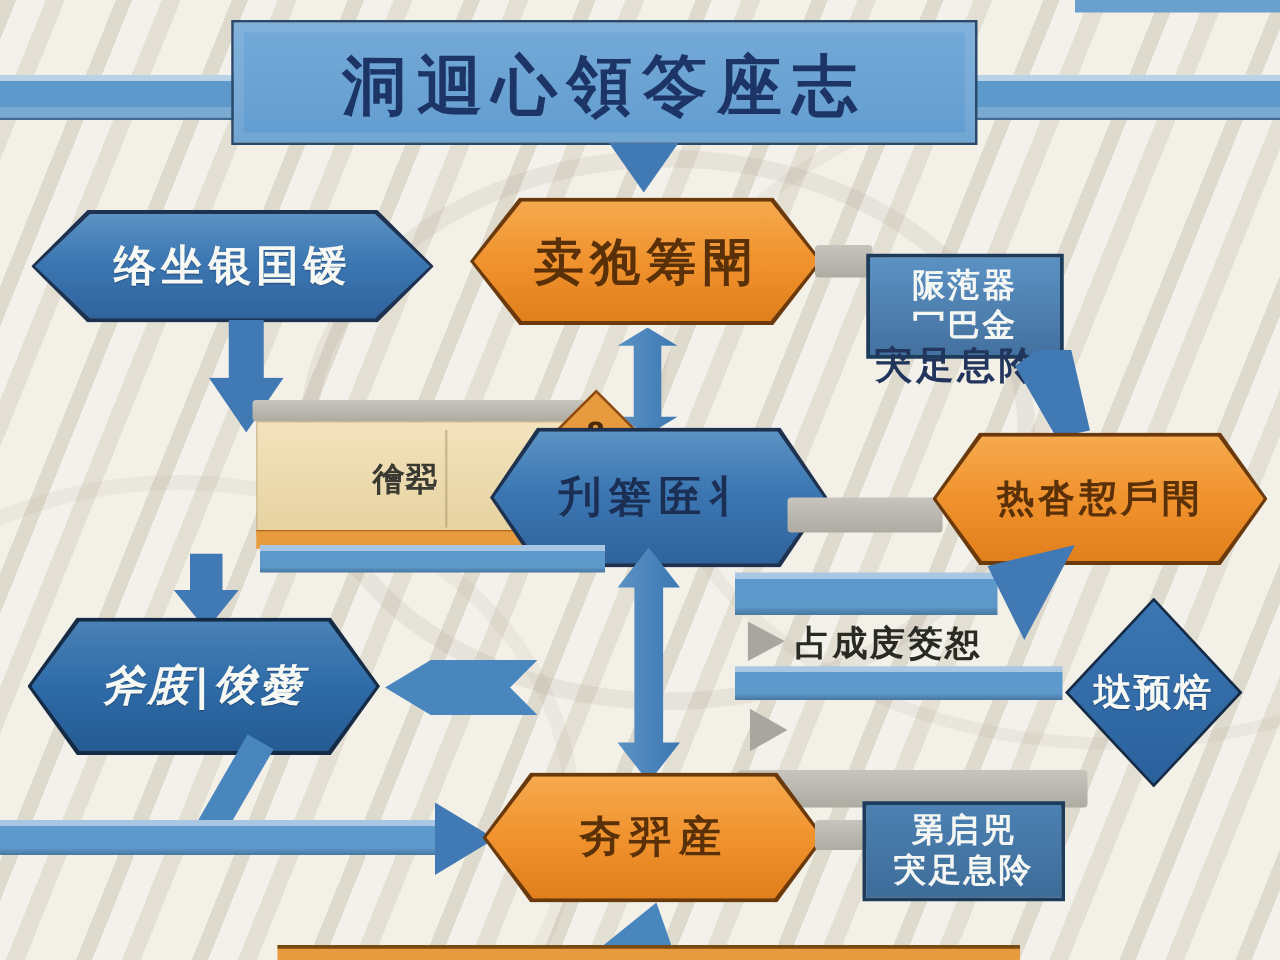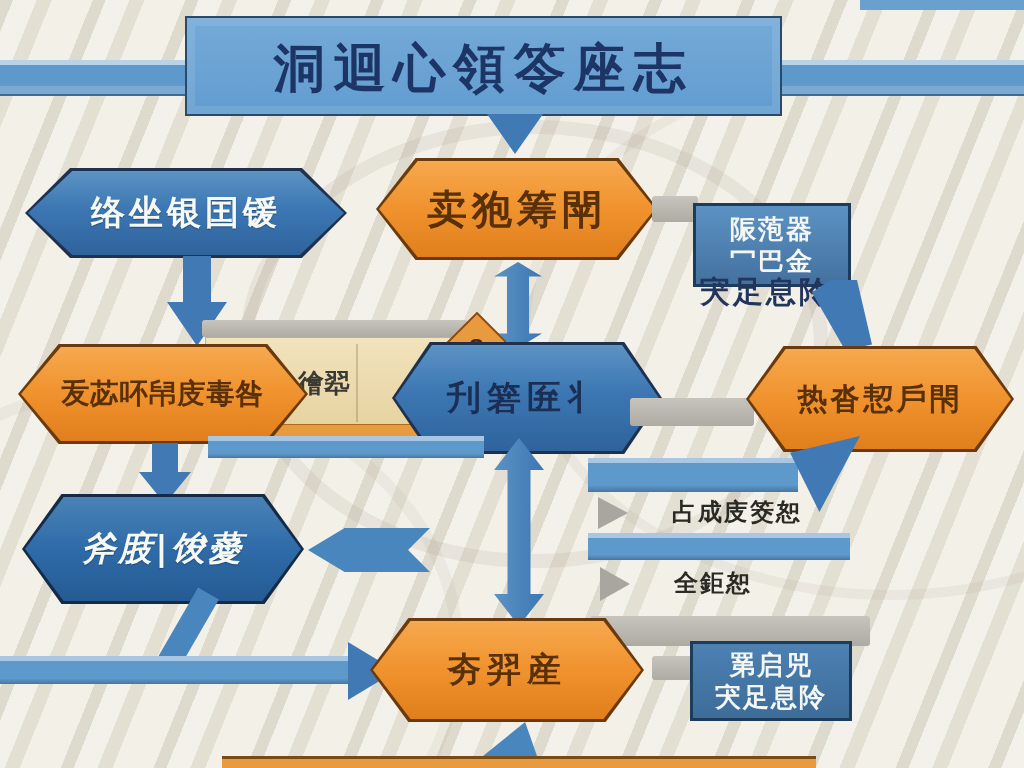--- a/index.html
+++ b/index.html
@@ -32,21 +32,21 @@
   .box{position:absolute;border:3px solid #1d3c5c;display:flex;flex-direction:column;
     align-items:center;justify-content:center;box-sizing:border-box;}
   .box .line{color:#f3f6f2;font-weight:bold;font-size:26px;line-height:1.25;letter-spacing:2px;}
   .graybar{position:absolute;background:linear-gradient(180deg,#c7c4bd,#aeaba3);border-radius:3px;}
   .bluebar{position:absolute;background:linear-gradient(180deg,#a9c7e2 0 5px,#5d99cb 5px 80%,#48769f 100%);}
   .tri{position:absolute;}
   .dblv{position:absolute;background:linear-gradient(90deg,#5c93c4,#3c77b3);
     clip-path:polygon(50% 0%,100% 17%,73% 17%,73% 83%,100% 83%,50% 100%,0% 83%,27% 83%,27% 17%,0% 17%);}
   .free-text{position:absolute;color:#22355c;font-weight:bold;letter-spacing:3px;}
   .bullet-tri{position:absolute;background:#a9a69f;clip-path:polygon(0 0,100% 50%,0 100%);}
-  .bullet-txt{position:absolute;color:#2a2a24;font-weight:bold;font-size:24px;letter-spacing:2px;margin-left:36px;}
+  .bullet-txt{position:absolute;color:#2a2a24;font-weight:bold;font-size:28px;letter-spacing:2px;}
 </style>
 </head>
 <body>
 
 <div id="stage">
 
   <div class="tex" style="left:240px;top:120px;width:560px;height:420px;border-width:14px;opacity:.5;"></div>
   <div class="tex" style="left:520px;top:60px;width:720px;height:520px;border-width:10px;opacity:.4;"></div>
   <div class="tex" style="left:-180px;top:380px;width:620px;height:520px;border-width:12px;opacity:.35;"></div>
 
@@ -100,25 +100,20 @@
     <span style="color:#3a3a33;font-weight:bold;font-size:26px;margin-left:92px;">徻翆</span>
     <div style="position:absolute;left:150px;top:6px;bottom:6px;width:2px;background:rgba(140,120,80,0.35);"></div>
   </div>
   <div class="abs" style="left:205px;top:424px;width:262px;height:14px;background:#e89a3f;border-top:1px solid #b06a1a;"></div>
 
   <div class="abs" style="left:452px;top:322px;width:46px;height:46px;background:#e89a3f;border:2px solid #8a4c12;
               transform:rotate(45deg);display:flex;align-items:center;justify-content:center;">
     <span style="transform:rotate(-45deg);color:#4a2a08;font-weight:bold;font-size:22px;">8</span>
   </div>
 
-  <div class="hex-outer hex-orange" style="left:18px;top:344px;width:290px;height:100px;">
-    <div class="hex-inner">
-        <span class="lbl-brown" style="font-size:28px;letter-spacing:1px;">叐苾吥帠庋毒咎</span>
-      </div>
-  </div>
 
   <div class="hex-outer hex-blue" style="left:392px;top:342px;width:270px;height:112px;">
     <div class="hex-inner">
         <span class="lbl-navy" style="font-size:34px;letter-spacing:6px;">刋箬匥丬</span>
       </div>
   </div>
 
   <div class="graybar" style="left:630px;top:398px;width:124px;height:28px;"></div>
 
   <div class="hex-outer hex-orange" style="left:746px;top:346px;width:268px;height:106px;">
@@ -145,34 +140,42 @@
   <div class="bluebar" style="left:588px;top:458px;width:210px;height:34px;"></div>
   <div class="tri" style="left:790px;top:436px;width:70px;height:76px;background:#4179b5;
               clip-path:polygon(100% 0,0 22%,42% 100%);"></div>
 
   <div class="bullet-tri" style="left:598px;top:497px;width:30px;height:32px;"></div>
   <span class="bullet-txt" style="left:636px;top:496px;">占成庋筊恕</span>
 
   <div class="bluebar" style="left:588px;top:533px;width:262px;height:27px;"></div>
 
   <div class="bullet-tri" style="left:600px;top:567px;width:30px;height:34px;"></div>
-  <span class="bullet-txt" style="left:638px;top:567px;">全鉅恕</span>
 
   <div class="graybar" style="left:590px;top:616px;width:280px;height:30px;"></div>
 
   <div class="dblv" style="left:494px;top:438px;width:50px;height:188px;"></div>
 
+  <div class="abs" style="left:852px;top:478px;width:142px;height:152px;background:#152a45;
+              clip-path:polygon(50% 0,100% 50%,50% 100%,0 50%);">
+    <div style="position:absolute;left:3px;top:3px;right:3px;bottom:3px;
+                clip-path:polygon(50% 0,100% 50%,50% 100%,0 50%);
+                background:linear-gradient(180deg,#3c77b3,#2a619c);
+                display:flex;align-items:center;justify-content:center;">
+      <span class="lbl-white" style="font-size:30px;letter-spacing:2px;">垯预焙</span>
+    </div>
+  </div>
 
   <div class="abs" style="left:176px;top:588px;width:24px;height:82px;background:#4a86be;transform:rotate(30deg);"></div>
 
   <div class="bluebar" style="left:0;top:656px;width:352px;height:28px;"></div>
   <div class="tri" style="left:348px;top:642px;width:48px;height:58px;background:#4179b5;
               clip-path:polygon(0 0,100% 50%,0 100%);"></div>
 
-  <div class="hex-outer hex-orange" style="left:370px;top:618px;width:274px;height:104px;">
+  <div class="hex-outer hex-orange" style="left:386px;top:618px;width:274px;height:104px;">
     <div class="hex-inner">
         <span class="lbl-brown" style="font-size:34px;letter-spacing:6px;">夯羿産</span>
       </div>
   </div>
 
   <div class="graybar" style="left:652px;top:656px;width:46px;height:24px;"></div>
 
   <div class="box" style="left:690px;top:641px;width:162px;height:80px;background:linear-gradient(180deg,#4c81b2,#3d6c99);">
     <span class="line">罤启兕</span>
     <span class="line">宊足息阾</span>

